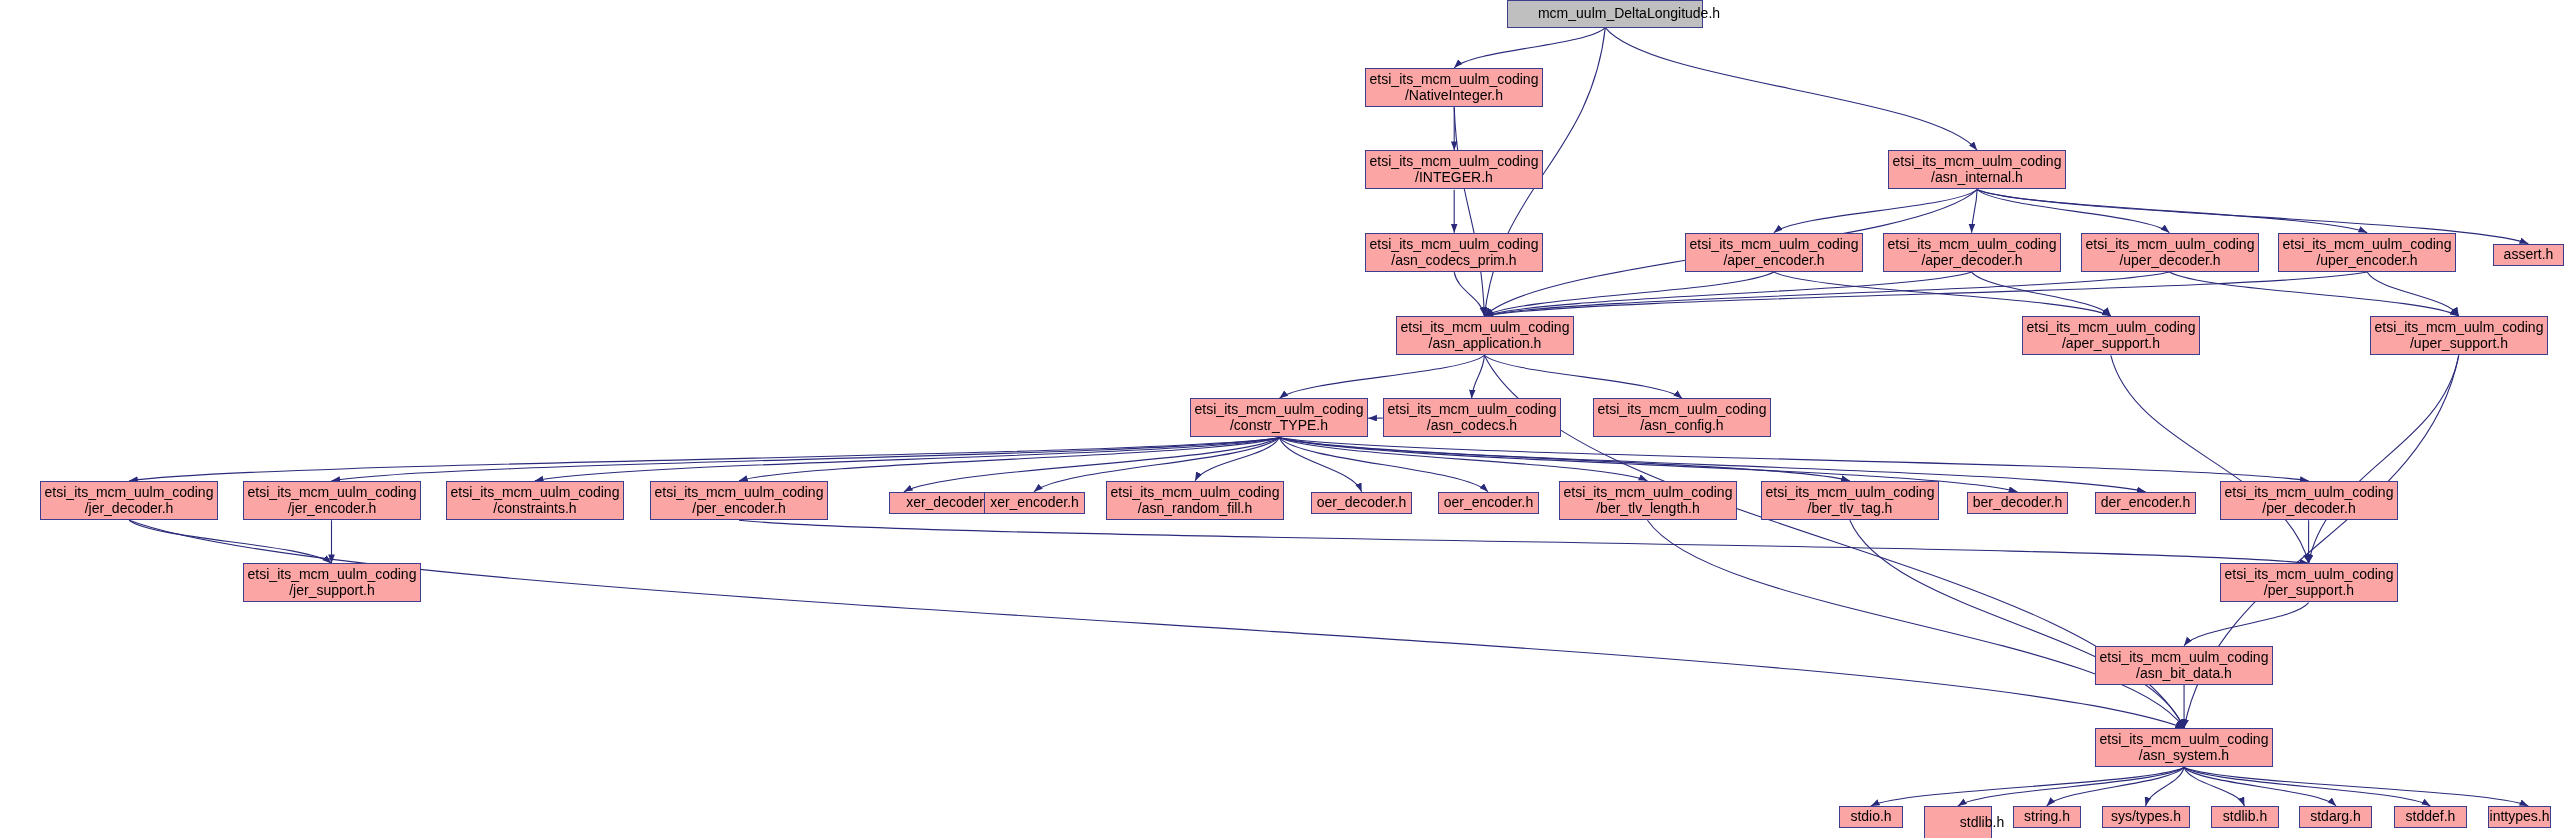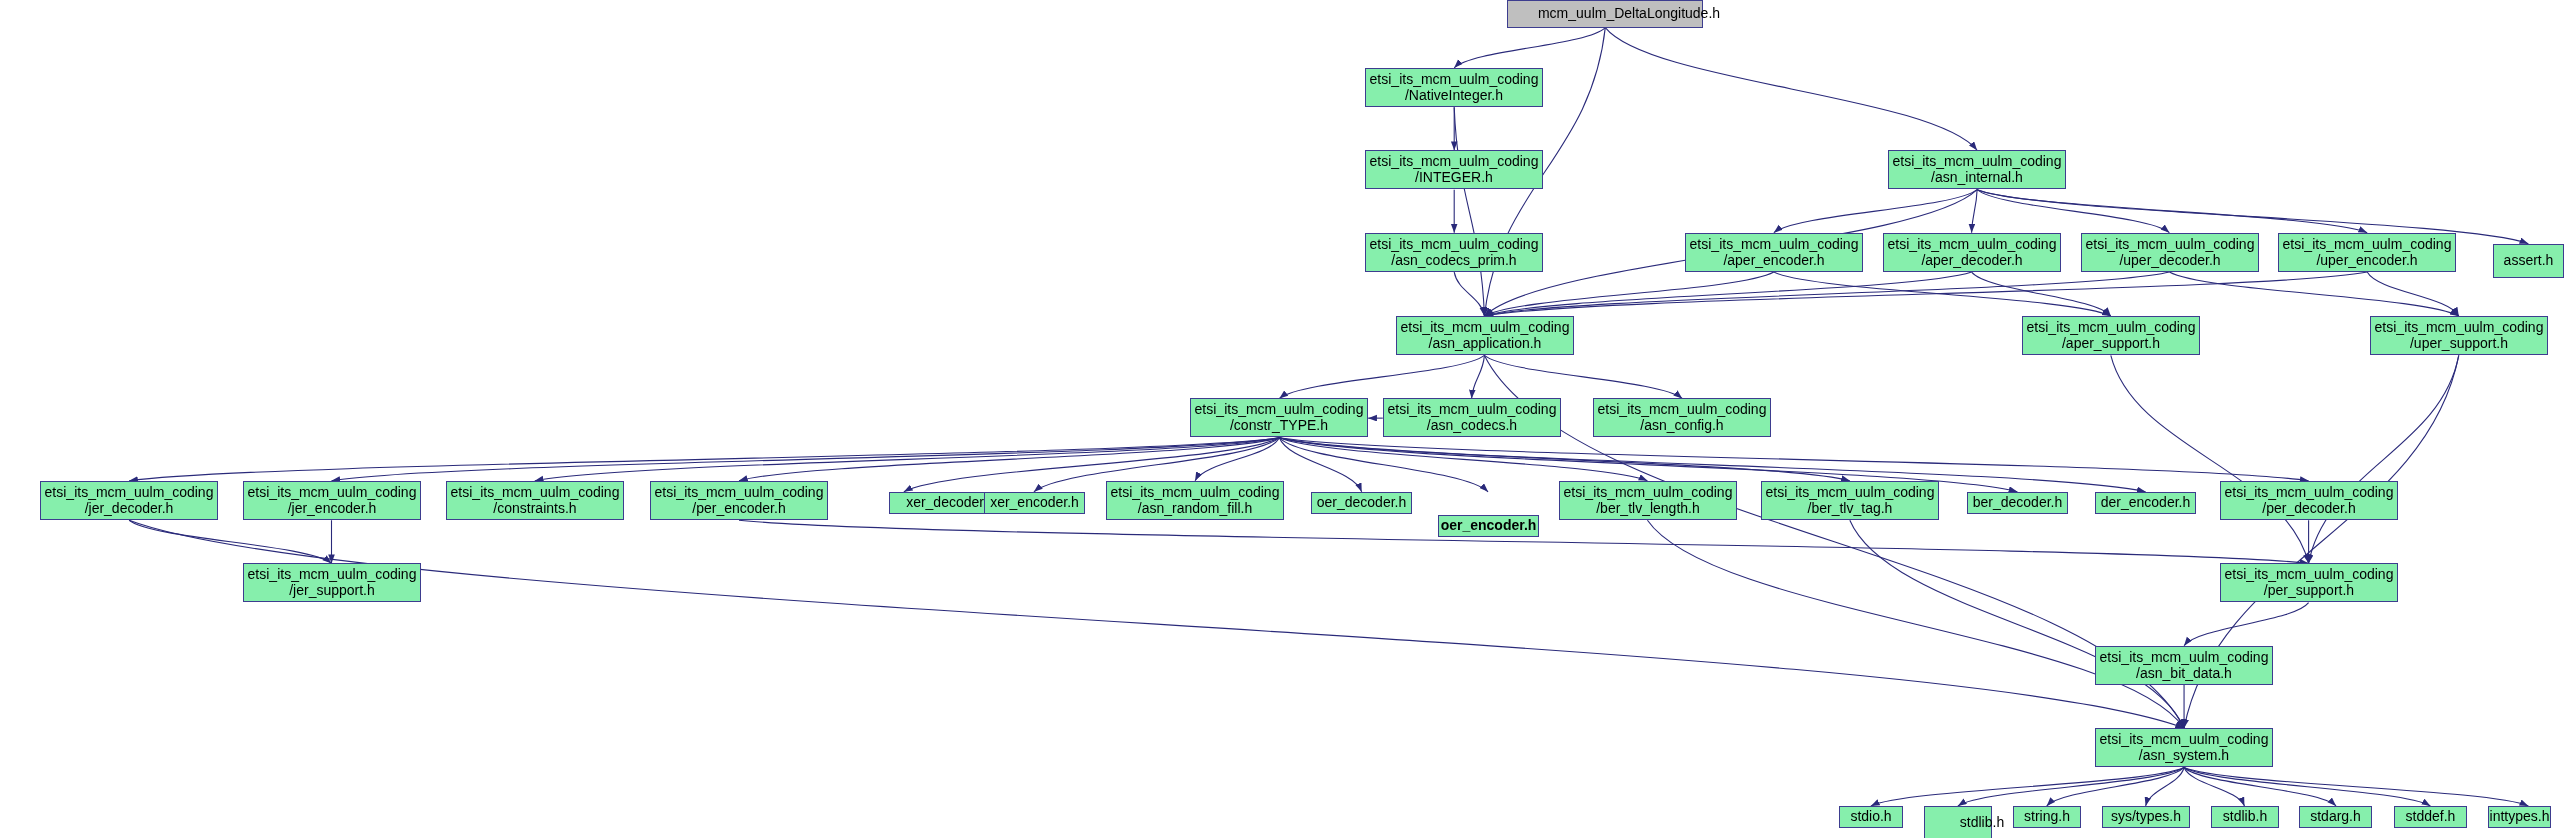--- a/index.html
+++ b/index.html
@@ -19,21 +19,21 @@
     position: absolute;
     left: 0; top: 0;
     width: 2576px;
     height: 839px;
     pointer-events: none;
   }
   .node {
     position: absolute;
     box-sizing: border-box;
     border: 0.9px solid #3d3d8f;
-    background: #86efac;
+    background: #fca5a5;
     color: #000000;
     font-size: 14px;
     line-height: 15.6px;
     text-align: center;
     display: flex;
     flex-direction: column;
     align-items: center;
     justify-content: center;
     white-space: pre;
     z-index: 2;
@@ -125,21 +125,21 @@
     <div class="node" style="left: 1365px; top: 233px; width: 178px; height: 39px;">etsi_its_mcm_uulm_coding
 /asn_codecs_prim.h</div>
     <div class="node" style="left: 1685px; top: 233px; width: 178px; height: 39px;">etsi_its_mcm_uulm_coding
 /aper_encoder.h</div>
     <div class="node" style="left: 1883px; top: 233px; width: 178px; height: 39px;">etsi_its_mcm_uulm_coding
 /aper_decoder.h</div>
     <div class="node" style="left: 2081px; top: 233px; width: 178px; height: 39px;">etsi_its_mcm_uulm_coding
 /uper_decoder.h</div>
     <div class="node" style="left: 2278px; top: 233px; width: 178px; height: 39px;">etsi_its_mcm_uulm_coding
 /uper_encoder.h</div>
-    <div class="node" style="left: 2493px; top: 244px; width: 71px; height: 34px;">assert.h</div>
+    <div class="node" style="left: 2493px; top: 244px; width: 71px; height: 22px;">assert.h</div>
     <div class="node" style="left: 2022px; top: 316px; width: 178px; height: 39px;">etsi_its_mcm_uulm_coding
 /aper_support.h</div>
     <div class="node" style="left: 2370px; top: 316px; width: 178px; height: 39px;">etsi_its_mcm_uulm_coding
 /uper_support.h</div>
     <div class="node" style="left: 1396px; top: 316px; width: 178px; height: 39px;">etsi_its_mcm_uulm_coding
 /asn_application.h</div>
     <div class="node" style="left: 1190px; top: 398px; width: 178px; height: 39px;">etsi_its_mcm_uulm_coding
 /constr_TYPE.h</div>
     <div class="node" style="left: 1383px; top: 398px; width: 178px; height: 39px;">etsi_its_mcm_uulm_coding
 /asn_codecs.h</div>
@@ -151,21 +151,21 @@
 /jer_encoder.h</div>
     <div class="node" style="left: 446px; top: 481px; width: 178px; height: 39px;">etsi_its_mcm_uulm_coding
 /constraints.h</div>
     <div class="node" style="left: 650px; top: 481px; width: 178px; height: 39px;">etsi_its_mcm_uulm_coding
 /per_encoder.h</div>
     <div class="node" style="left: 853px; top: 492px; width: 123px; height: 22px; margin-left: 36px;">xer_decoder.h</div>
     <div class="node" style="left: 984px; top: 492px; width: 101px; height: 22px;">xer_encoder.h</div>
     <div class="node" style="left: 1106px; top: 481px; width: 178px; height: 39px;">etsi_its_mcm_uulm_coding
 /asn_random_fill.h</div>
     <div class="node" style="left: 1311px; top: 492px; width: 101px; height: 22px; text-align: right;">oer_decoder.h</div>
-    <div class="node" style="left: 1438px; top: 515px; width: 101px; height: 22px; font-weight: bold;">oer_encoder.h</div>
+    <div class="node" style="left: 1438px; top: 492px; width: 101px; height: 22px;">oer_encoder.h</div>
     <div class="node" style="left: 1559px; top: 481px; width: 178px; height: 39px;">etsi_its_mcm_uulm_coding
 /ber_tlv_length.h</div>
     <div class="node" style="left: 1761px; top: 481px; width: 178px; height: 39px;">etsi_its_mcm_uulm_coding
 /ber_tlv_tag.h</div>
     <div class="node" style="left: 1967px; top: 492px; width: 101px; height: 22px;">ber_decoder.h</div>
     <div class="node" style="left: 2095px; top: 492px; width: 101px; height: 22px;">der_encoder.h</div>
     <div class="node" style="left: 2220px; top: 481px; width: 178px; height: 39px;">etsi_its_mcm_uulm_coding
 /per_decoder.h</div>
     <div class="node" style="left: 243px; top: 563px; width: 178px; height: 39px;">etsi_its_mcm_uulm_coding
 /jer_support.h</div>

